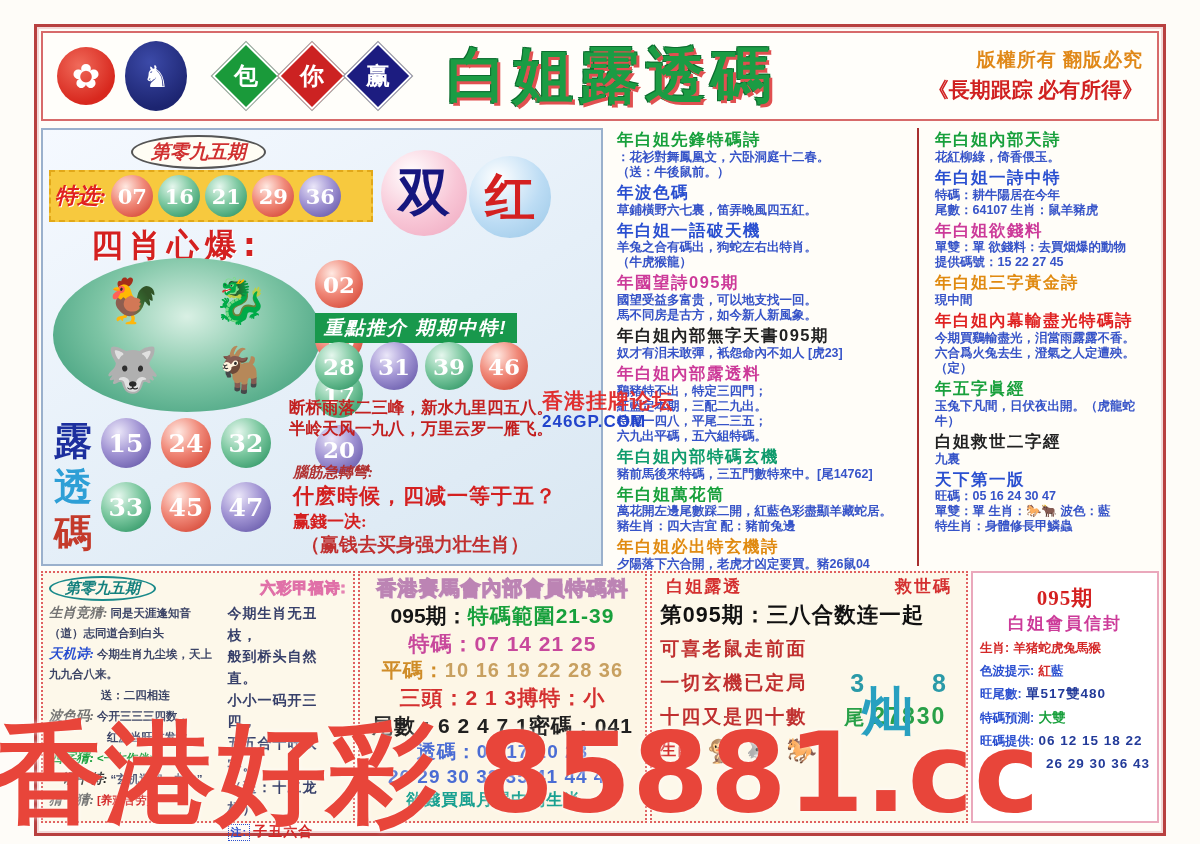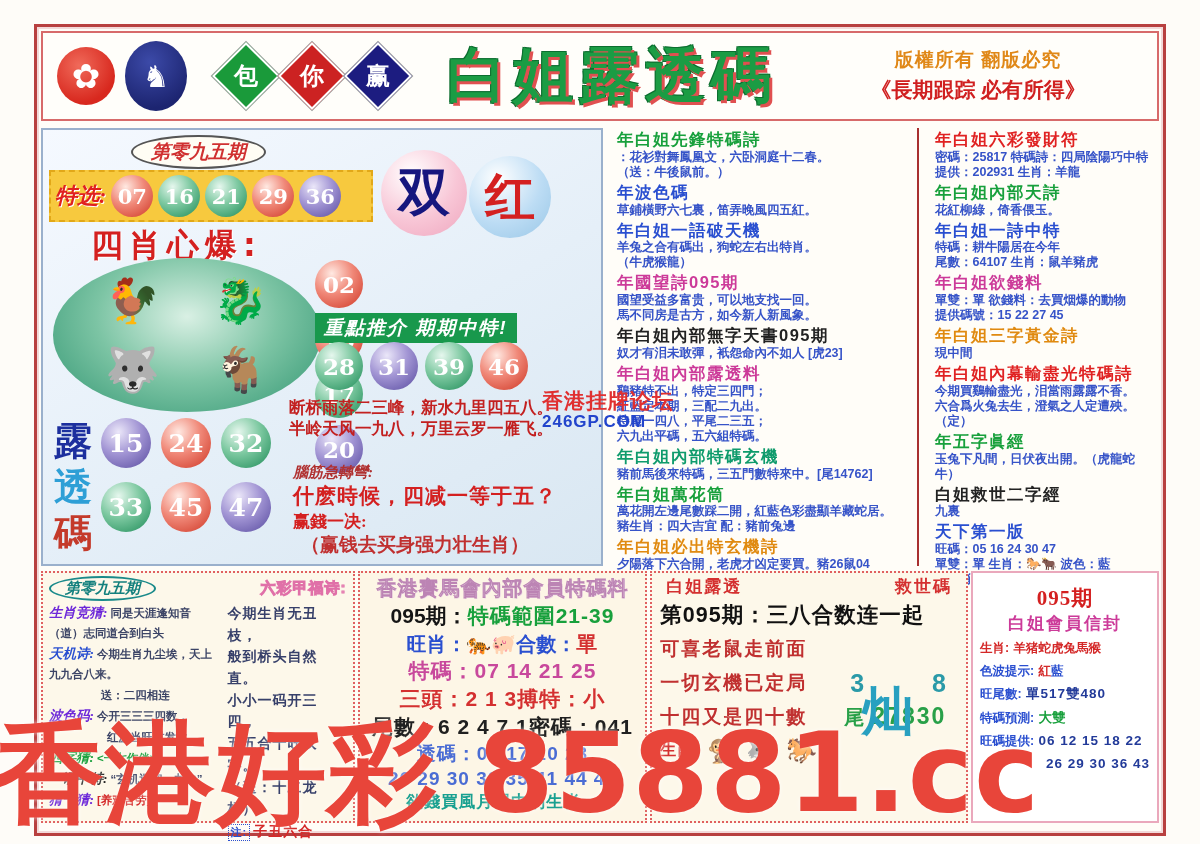--- a/index.html
+++ b/index.html
@@ -10,21 +10,21 @@
   
   .hdr{margin:4px;height:90px;border:2px solid #d76a6a;background:#fffefa;display:flex;align-items:center;box-sizing:border-box;}
   .logo-flower{width:58px;height:58px;border-radius:50%;background:radial-gradient(circle at 38% 32%,#f06a5a,#d8281e 70%);color:#fff;font-size:34px;display:flex;align-items:center;justify-content:center;margin-left:14px;}
   .logo-emblem{width:62px;height:70px;border-radius:50%;background:radial-gradient(circle at 40% 30%,#3c4aa8,#1c2470 75%);color:#fff;font-size:30px;display:flex;align-items:center;justify-content:center;margin-left:10px;}
   .dias{display:flex;margin-left:26px;}
   .dia{width:44px;height:44px;transform:rotate(45deg);display:flex;align-items:center;justify-content:center;border:2px solid #fff;box-shadow:0 0 0 1px #999;margin:0 9px;}
   .dia span{transform:rotate(-45deg);color:#fff;font-weight:900;font-size:24px;font-family:"Liberation Serif","DejaVu Serif",serif;}
   .dia.g{background:#1a9a3a}.dia.r{background:#cc2222}.dia.b{background:#1c1c80}
   .hdr-title{flex:1;text-align:center;font-size:60px;font-weight:900;letter-spacing:6px;color:#1b9c44;font-family:"DejaVu Sans",sans-serif;
     text-shadow:3px 3px 0 #e05050,-1px -1px 0 #0c6e2f,1px -1px 0 #0c6e2f,-1px 1px 0 #0c6e2f,1px 1px 0 #0c6e2f;}
-  .hdr-right{width:330px;text-align:center;padding-right:14px;line-height:1.5;}
+  .hdr-right{width:330px;text-align:right;padding-right:14px;line-height:1.5;}
   .hdr-copy{color:#e08818;font-weight:900;font-size:19px;letter-spacing:1px;}
   .hdr-slogan{color:#d02020;font-weight:900;font-size:21px;font-family:"Liberation Serif","DejaVu Serif",serif;}
 
   
   .main{display:flex;gap:4px;padding:3px 4px;height:444px;box-sizing:border-box;}
 
   
   .promo{position:relative;width:562px;height:438px;border:2px solid #9ab0cc;background:linear-gradient(150deg,#f5f9ff 0%,#e5eff8 55%,#d9e7f2 100%);box-sizing:border-box;flex:none;}
   .p-issue{position:absolute;left:88px;top:5px;border:2px solid #555;border-radius:50%;padding:2px 18px;color:#d03030;font:italic 900 19px "Liberation Serif","DejaVu Serif",serif;background:#fffdf4;}
   .p-band{position:absolute;left:6px;top:40px;width:324px;height:52px;background:#f7c93e;border:2px dashed #e2a818;display:flex;align-items:center;gap:5px;padding:0 4px;box-sizing:border-box;}
@@ -69,29 +69,29 @@
   .bbox{box-sizing:border-box;background:#fdf8ea;border:2px dotted #e06060;}
   .b1{width:318px;padding:3px 6px;position:relative;}
   .b1-hdr{display:flex;align-items:center;justify-content:space-between;}
   .b1-oval{border:2px solid #1a8a8a;border-radius:50%;padding:1px 14px;color:#14807e;font:italic 900 15px "Liberation Serif","DejaVu Serif",serif;}
   .b1-rt{color:#f5bcd6;font-weight:900;font-size:15px;-webkit-text-stroke:1px #e070a8;letter-spacing:1px;}
   .b1-cols{display:flex;gap:6px;}
   .b1-left{flex:1.45;}
   .b1-row{line-height:1.25;margin-top:1px;}
   .b1-lab{font:italic 900 13.5px "Liberation Serif","DejaVu Serif",serif;margin-right:3px;}
   .b1-txt{font-weight:700;font-size:11.5px;color:#3c4466;}
-  .l-red{color:#6d28d9}.l-blue{color:#2a4fd0}.l-green{color:#18a03c}.l-dark{color:#222}
+  .l-red{color:#737373}.l-blue{color:#2a4fd0}.l-green{color:#18a03c}.l-dark{color:#222}
   .t-green{color:#18a03c}.t-red{color:#d42828}
   .b1-right{flex:1;padding-top:2px;}
   .b1-poem{font-weight:700;font-size:14px;color:#37406a;line-height:1.55;letter-spacing:1px;}
   .b1-note{margin-top:3px;color:#d42828;font:900 14px "Liberation Serif","DejaVu Serif",serif;letter-spacing:1px;}
   .b1-badge{display:inline-block;border:1px dotted #2a4fd0;color:#2a4fd0;font:900 11px sans-serif;padding:0 2px;margin-right:3px;}
 
   .b2{width:294px;text-align:center;padding:2px 2px;background:#fdf6e6;}
-  .b2-hdr{font-size:20px;font-weight:400;color:#f3e4f0;-webkit-text-stroke:1.2px #bc84b4;letter-spacing:1px;white-space:nowrap;text-shadow:1px 1px 0 #e8d0e4;}
+  .b2-hdr{font-size:20px;font-weight:700;color:#f3e4f0;-webkit-text-stroke:1.2px #bc84b4;letter-spacing:1px;white-space:nowrap;text-shadow:1px 1px 0 #e8d0e4;}
   .b2 .line{white-space:nowrap;line-height:1.32;}
   .b2-black{color:#151515;font-weight:900;font-size:21px;}
   .b2-green{color:#18a03c;font-weight:900;font-size:21px;letter-spacing:1px;}
   .b2-blue{color:#2a4fd0;font-weight:900;font-size:20px;}
   .b2-red{color:#d43030;font-weight:900;font-size:21px;letter-spacing:1px;}
   .b2-mag{color:#c8489c;font-weight:900;font-size:21px;letter-spacing:1px;}
   .b2-or{color:#cf8c28;font-weight:900;font-size:20px;letter-spacing:1px;}
   .b2-tan{color:#c8a060;font-weight:900;font-size:20px;letter-spacing:1px;}
   .b2-dk{color:#202020;font-weight:900;font-size:21px;letter-spacing:1px;}
   .b2-bl2{color:#4a6cd4;font-weight:700;font-size:19px;letter-spacing:1px;}
@@ -258,25 +258,20 @@
           <div class="sec-l">萬花開左邊尾數踩二開，紅藍色彩盡顯羊藏蛇居。</div>
           <div class="sec-l">豬生肖：四大吉宜 配：豬前兔邊</div>
         </div>
         <div class="sec">
           <div class="sec-t c-orange">年白姐必出特玄機詩</div>
           <div class="sec-l">夕陽落下六合開，老虎才凶定要買。豬26鼠04</div>
         </div>
       </div>
 
       <div class="rightcol">
-        <div class="sec">
-          <div class="sec-t c-red">年白姐六彩發財符</div>
-          <div class="sec-l">密碼：25817 特碼詩：四局陰陽巧中特</div>
-          <div class="sec-l">提供：202931 生肖：羊龍</div>
-        </div>
         <div class="sec">
           <div class="sec-t c-green">年白姐內部天詩</div>
           <div class="sec-l">花紅柳綠，倚香偎玉。</div>
         </div>
         <div class="sec">
           <div class="sec-t c-blue">年白姐一詩中特</div>
           <div class="sec-l">特碼：耕牛陽居在今年</div>
           <div class="sec-l">尾數：64107 生肖：鼠羊豬虎</div>
         </div>
         <div class="sec">
@@ -338,22 +333,22 @@
             <div class="b1-note" style="padding-left:24px">取合化为用</div>
 
           </div>
         </div>
 
       </div>
 
       <div class="bbox b2">
         <div class="b2-hdr">香港賽馬會內部會員特碼料</div>
         <div class="line"><span class="b2-black">095期：</span><span class="b2-green">特碼範圍21-39</span></div>
-        <div class="line"><span class="b2-blue">旺肖：</span><span class="b2-icons">🐅🐖</span><span class="b2-blue">合數：</span><span class="b2-red">單</span></div>
         <div class="line"><span class="b2-mag">特碼：</span><span class="b2-mag">07 14 21 25</span></div>
+        <div class="line"><span class="b2-or">平碼：</span><span class="b2-tan">10 16 19 22 28 36</span></div>
         <div class="line"><span class="b2-red">三頭：</span><span class="b2-red">2 1 3</span><span class="b2-red">搏特：</span><span class="b2-red">小</span></div>
         <div class="line"><span class="b2-dk">尾數：</span><span class="b2-dk">6 2 4 7 1</span><span class="b2-dk">密碼：</span><span class="b2-dk">041</span></div>
         <div class="line"><span class="b2-bl2">透碼：</span><span class="b2-bl2">09 17 20 23</span></div>
         <div class="line"><span class="b2-bl2">26 29 30 32 35 41 44 47</span></div>
         <div class="line"><span class="b2-teal">欲錢買風月場中的生肖。</span></div>
       </div>
 
       <div class="bbox b3">
         <div class="b3-hdr">
           <span>白姐露透</span>

